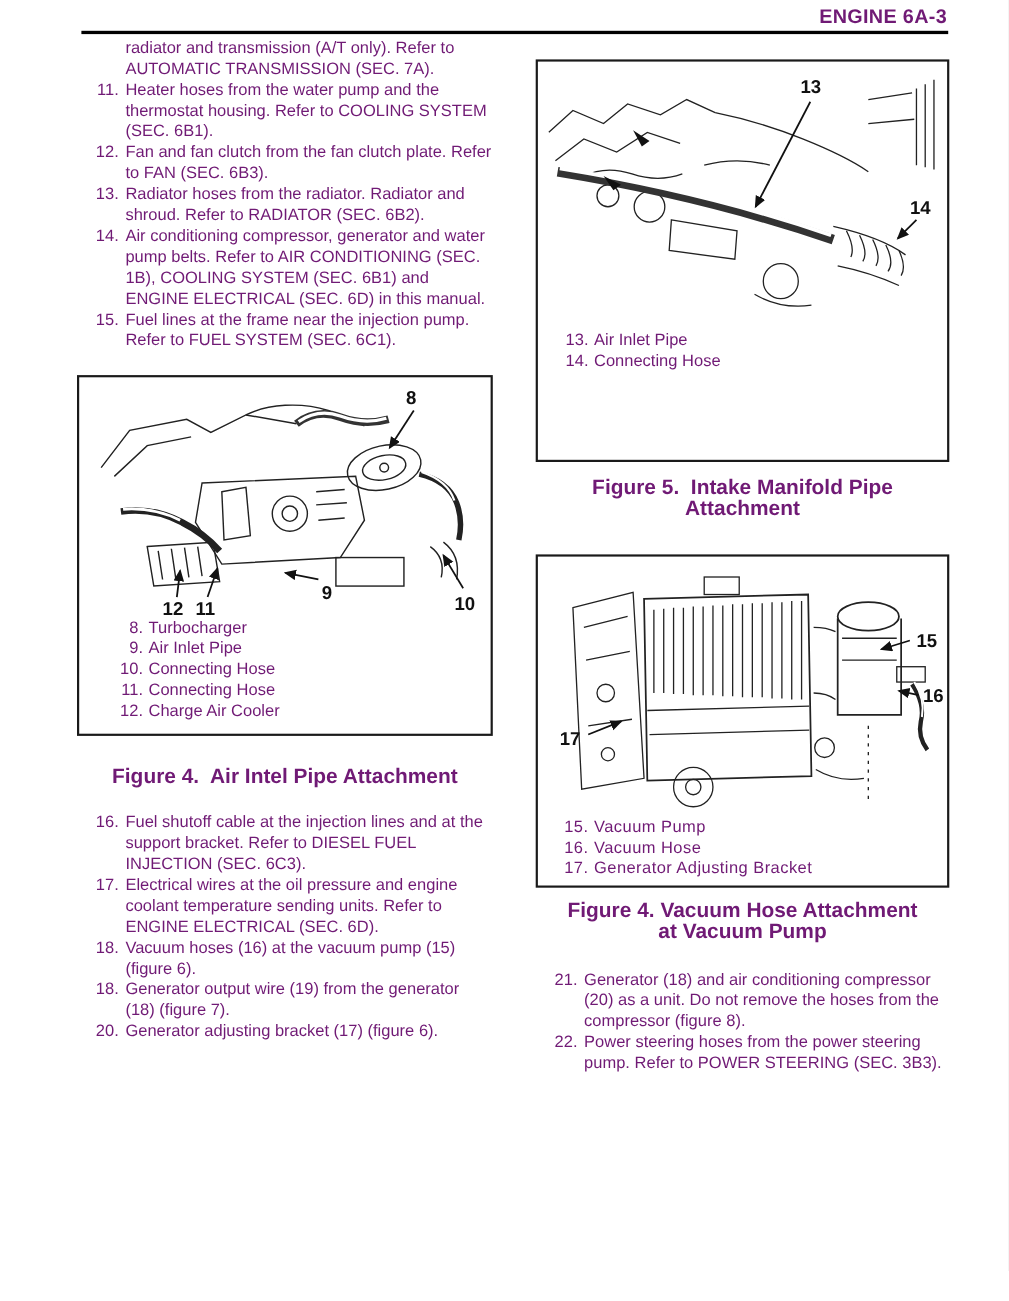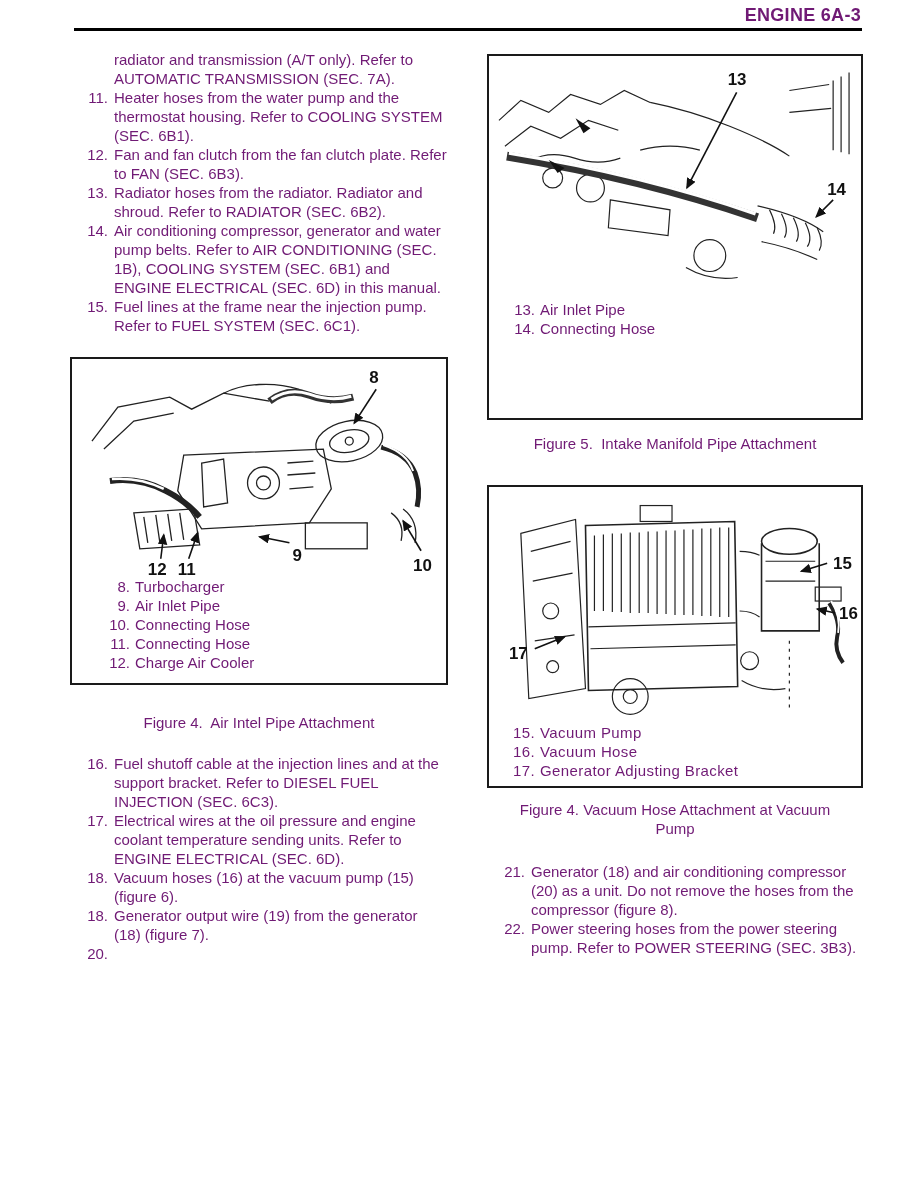--- a/index.html
+++ b/index.html
@@ -10,21 +10,21 @@
     color:#701a75; overflow:hidden;
   }
   .header-title {
     position:absolute; top:5px; right:56px;
     font-size:18px; font-weight:bold; letter-spacing:.3px;
   }
   .header-rule {
     position:absolute; top:28px; left:74px; right:55px; height:3px; background:#000;
   }
   .col { position:absolute; font-size:15px; line-height:19px; }
-  .col-left  { left:70px;  top:50px; width:378px; }
+  .col-left  { left:70px;  top:34px; width:378px; }
   .col-right { left:487px; top:50px; width:376px; }
 
   .para-cont { padding-left:44px; }
   .list-item { display:flex; padding-left:8px; }
   .list-item .num { flex:0 0 30px; width:30px; text-align:right; }
   .list-item .txt { flex:1; padding-left:6px; }
 
   .figure-box { border:2px solid #1a1a1a; background:#fff; width:100%; }
   .fig4-box { margin-top:22px; height:328px; padding:4px 2px 8px; }
   .fig5-box { margin-top:4px;  height:366px; padding:4px 2px 8px; }
@@ -33,21 +33,21 @@
 
   .legend { font-size:15px; line-height:19px; }
   .legend-4 { padding-left:28px; }
   .legend-5 { padding-left:16px; }
   .legend-6 { padding-left:16px; letter-spacing:.4px; }
   .legend-row { display:flex; }
   .legend-row .lnum { flex:0 0 28px; width:28px; text-align:right; }
   .legend-row .llabel { padding-left:5px; }
 
   .fig-caption {
-    text-align:center; font-weight:normal; font-size:15px; line-height:19px;
+    text-align:center; font-weight:bold; font-size:19px; line-height:19px;
     white-space:pre-wrap;
   }
   .cap-4 { margin-top:28px; margin-bottom:22px; }
   .cap-5 { margin-top:14px; margin-bottom:28px; }
   .cap-6 { margin-top:12px; margin-bottom:24px; max-width:330px; margin-left:auto; margin-right:auto; }
 
   svg text { font-family:"Liberation Sans", sans-serif; }
 </style>
 </head>
 <body>
@@ -163,20 +163,21 @@
     <div class="list-item">
       <span class="num">18.</span>
       <span class="txt">Vacuum hoses (16) at the vacuum pump (15) (figure 6).</span>
     </div>
     <div class="list-item">
       <span class="num">18.</span>
       <span class="txt">Generator output wire (19) from the generator (18) (figure 7).</span>
     </div>
     <div class="list-item">
       <span class="num">20.</span>
+      <span class="txt">Generator adjusting bracket (17) (figure 6).</span>
     </div>
 
   </div>
 
   <div class="col col-right">
 
     <div class="figure-box fig5-box">
       <svg class="fig-svg" viewBox="0 0 370 240" height="240">
         <defs>
           <marker id="ah5" markerWidth="8" markerHeight="8" refX="6" refY="3" orient="auto">

